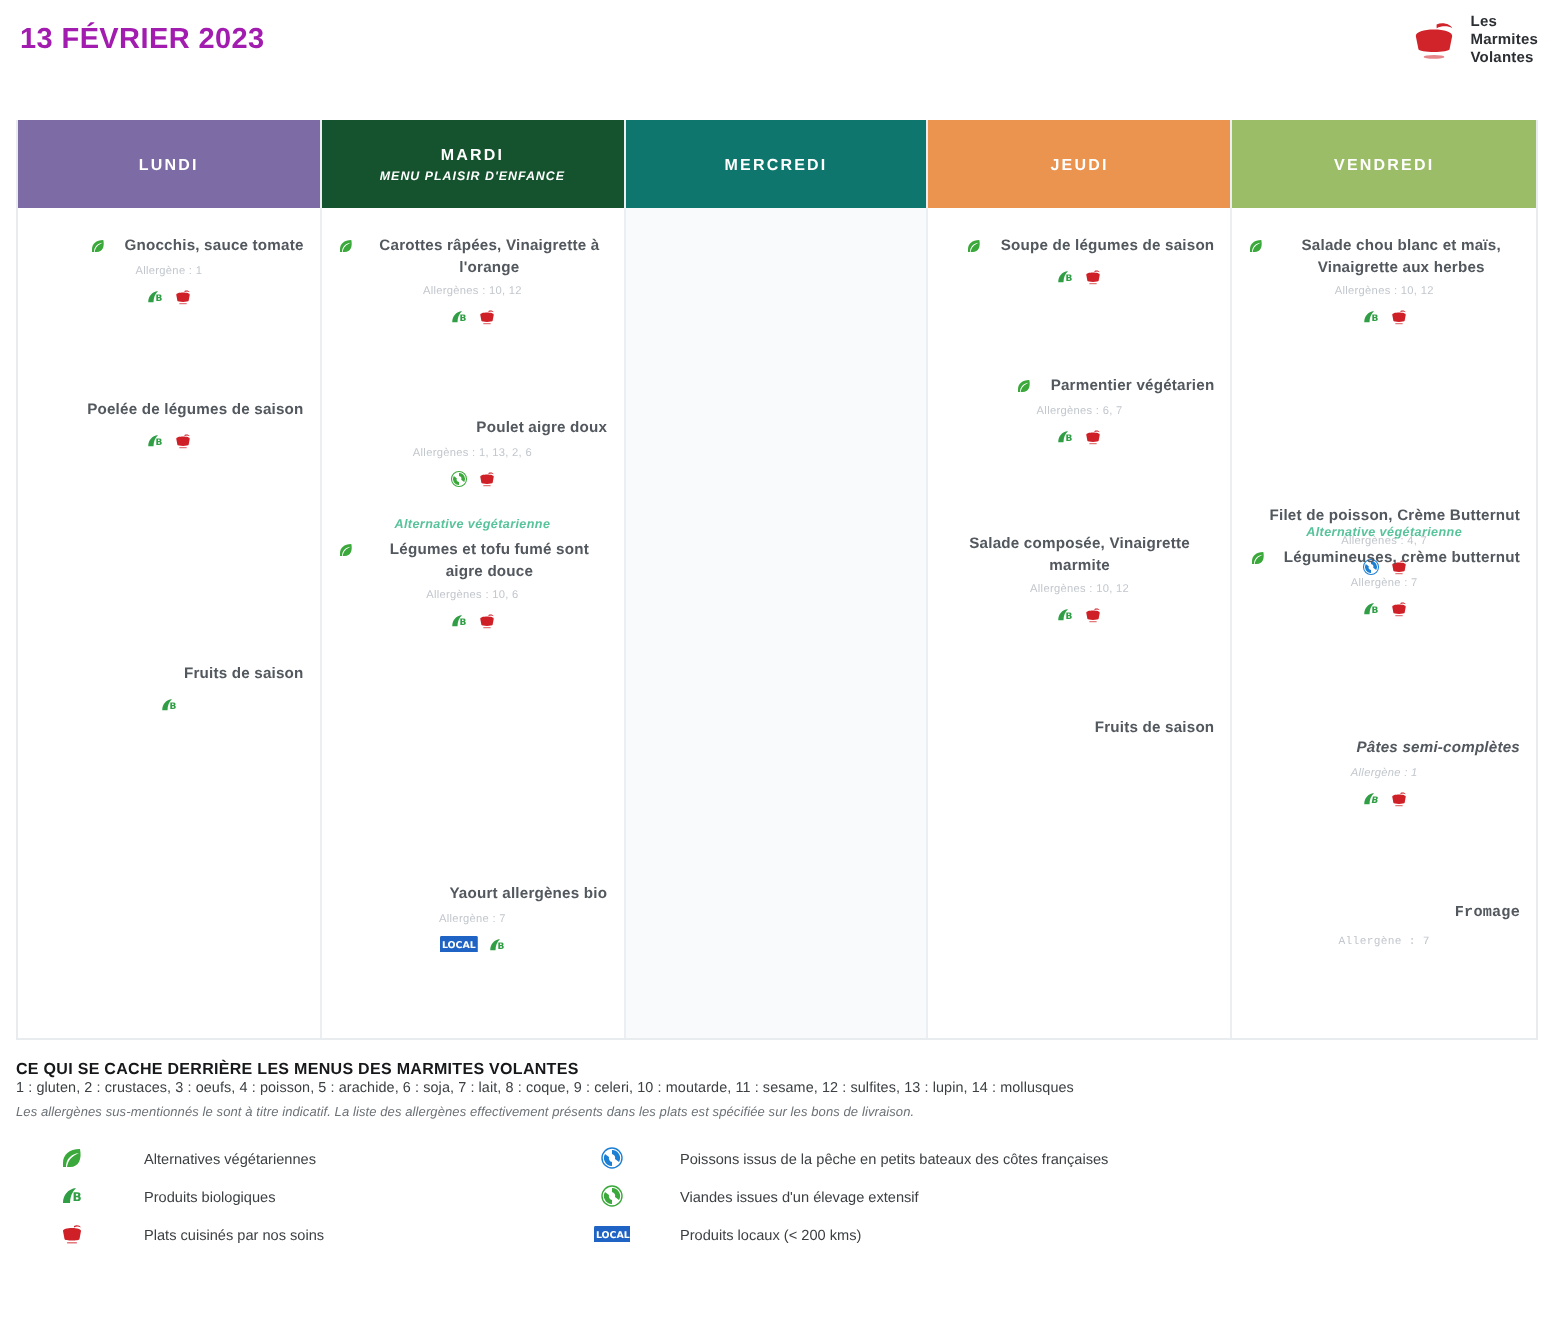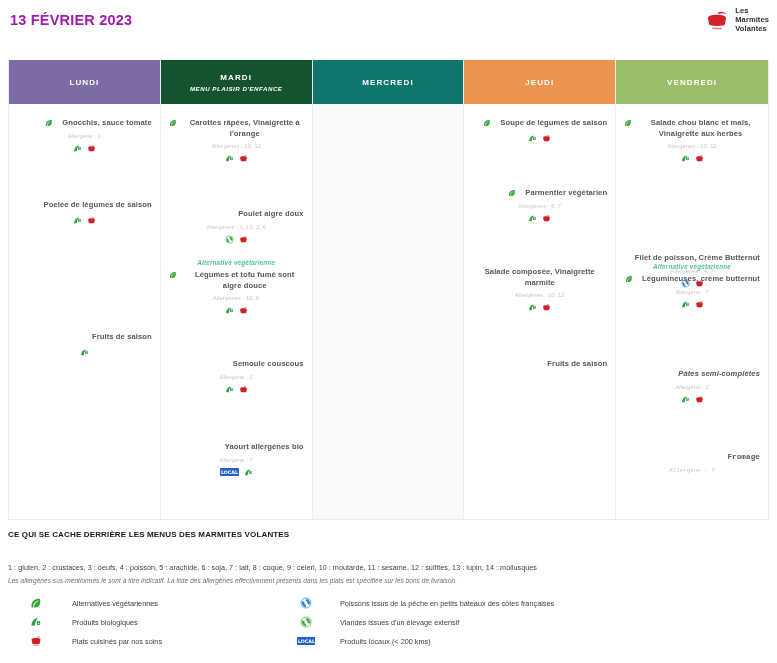--- a/index.html
+++ b/index.html
@@ -144,21 +144,21 @@
   .footer { margin: 10px 8px 0 8px; }
   .footer-title {
     font-size: 8px;
     font-weight: bold;
     color: #16181a;
     letter-spacing: .15px;
   }
   .allergen-legend {
     font-size: 7.2px;
     color: #3c4043;
-    margin-top: 24px;
+    margin-top: 0;
     letter-spacing: .05px;
   }
   .allergen-note {
     font-size: 6.5px;
     font-style: italic;
     color: #6b7176;
     margin-top: 5px;
     letter-spacing: .05px;
   }
 
@@ -355,41 +355,20 @@
               </span>
               <span style="display: inline-flex; align-items: center; justify-content: center;">
                 <svg viewBox="0 0 24 24" width="9" height="9">
                   <path d="M3 9 C3 7 7 6 12 6 C17 6 21 7 21 9 L19.5 17 C19.5 19 4.5 19 4.5 17 Z" fill="#cf2027"></path>
                   <path d="M14 4 C17 2.6 20 3.6 20.8 5.6 C18.8 4.2 16 4.3 14 5.4 Z" fill="#cf2027"></path>
                   <rect x="7" y="20" width="10" height="1.6" rx="0.7" fill="#cf2027" opacity="0.6"></rect>
                 </svg>
               </span>
             </div>
           </div>
-          <div class="slot" style="top: 255px;">
-            <div class="dish-row">
-              <div class="dish-name">Semoule couscous</div>
-            </div>
-            <div class="allergens">Allergène : 1</div>
-            <div class="badges">
-              <span style="display: inline-flex; align-items: center; justify-content: center;">
-                <svg viewBox="0 0 24 24" width="9" height="9">
-                  <path d="M3 19 C3 11 8 5 16 4 C12 8 10 13 10 19 Z" fill="#2f9e44"></path>
-                  <text x="12.5" y="17" font-family="DejaVu Sans" font-size="12" font-weight="bold" fill="#2f9e44">B</text>
-                </svg>
-              </span>
-              <span style="display: inline-flex; align-items: center; justify-content: center;">
-                <svg viewBox="0 0 24 24" width="9" height="9">
-                  <path d="M3 9 C3 7 7 6 12 6 C17 6 21 7 21 9 L19.5 17 C19.5 19 4.5 19 4.5 17 Z" fill="#cf2027"></path>
-                  <path d="M14 4 C17 2.6 20 3.6 20.8 5.6 C18.8 4.2 16 4.3 14 5.4 Z" fill="#cf2027"></path>
-                  <rect x="7" y="20" width="10" height="1.6" rx="0.7" fill="#cf2027" opacity="0.6"></rect>
-                </svg>
-              </span>
-            </div>
-          </div>
           <div class="slot" style="top: 338px;">
             <div class="dish-row">
               <div class="dish-name">Yaourt allergènes bio</div>
             </div>
             <div class="allergens">Allergène : 7</div>
             <div class="badges">
               <span style="display: inline-flex; align-items: center; justify-content: center;">
                 <svg viewBox="0 0 40 18" width="18.900000000000002" height="8.549999999999999">
                   <rect x="0" y="0" width="40" height="18" rx="1.5" fill="#1f63c4"></rect>
                   <text x="20" y="13" text-anchor="middle" font-family="DejaVu Sans" font-size="10" font-weight="bold" fill="#ffffff">LOCAL</text>

